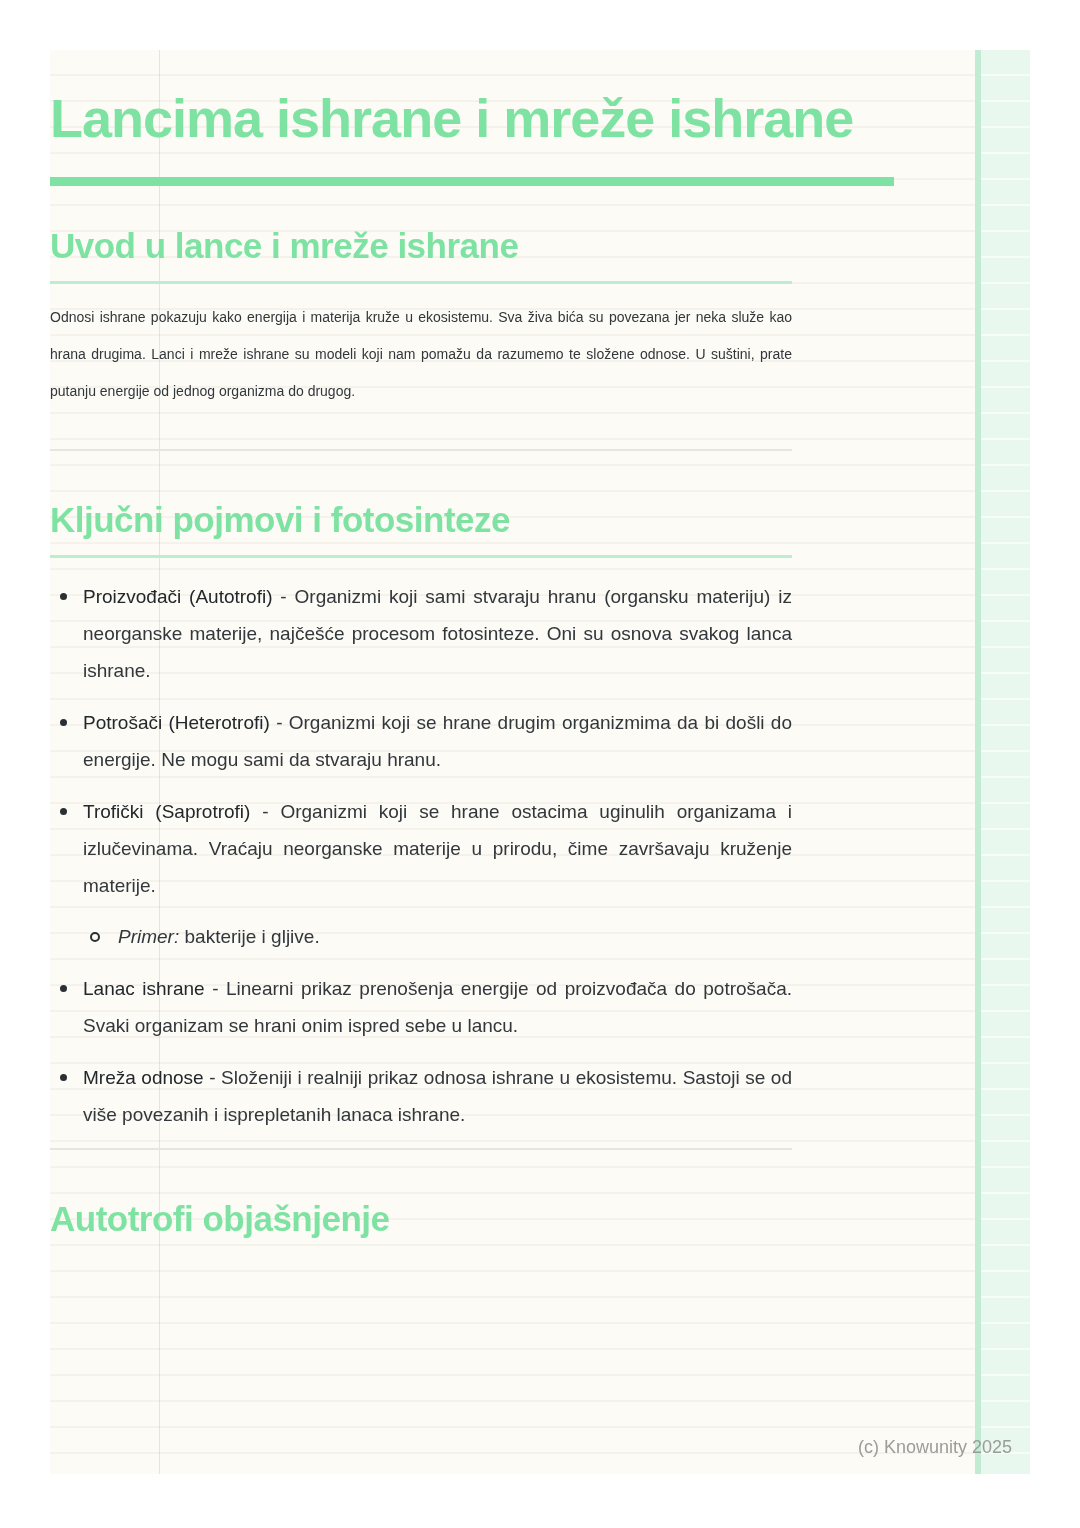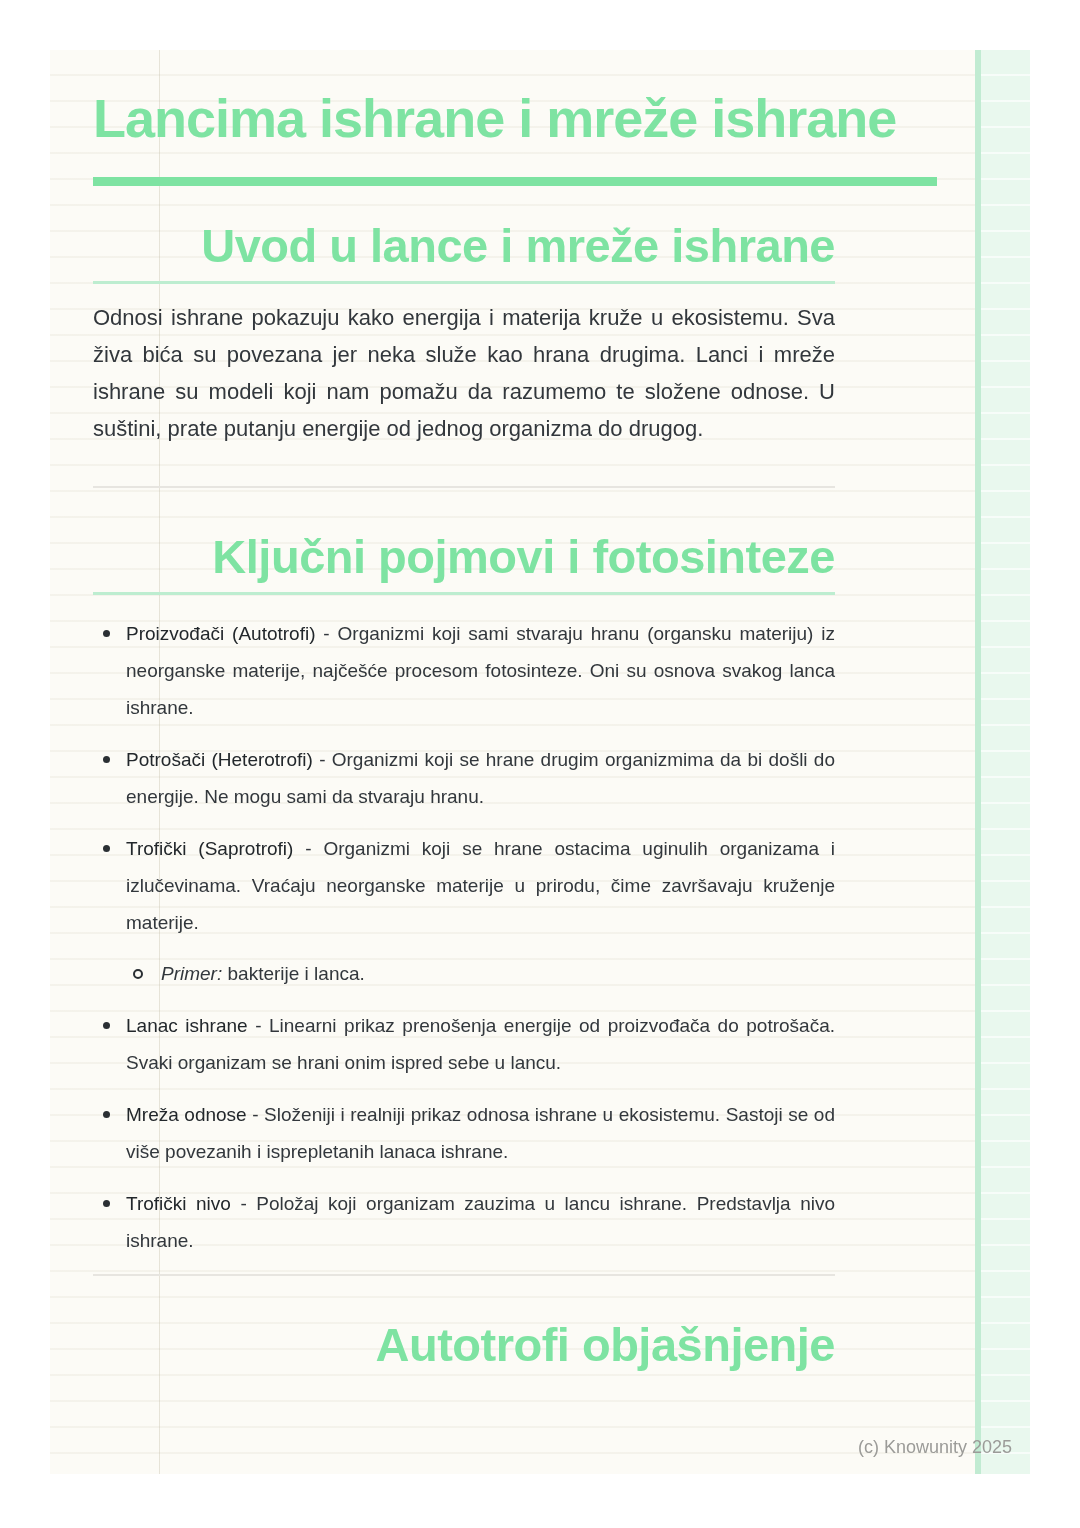--- a/index.html
+++ b/index.html
@@ -44,59 +44,57 @@
     box-sizing: border-box;
     background-color: #e9f8ee;
     background-image: repeating-linear-gradient(to bottom,
         transparent 0, transparent 24px,
         rgba(255,255,255,0.65) 24px, rgba(255,255,255,0.65) 26px);
     border-left: 6px solid #c1ebd2;
   }
   
   .content {
     position: relative;
-    margin-left: 43px;
     width: 742px;
   }
   .doc-title {
     margin: 40px 0 0 0;
     font-size: 54px;
     line-height: 56px;
     font-weight: 700;
     letter-spacing: -1px;
     color: #7ee3a2;
     white-space: nowrap;
   }
   .title-bar {
     width: 844px;
     height: 9px;
     margin-top: 31px;
     background: #7ee3a2;
   }
   .section-heading {
     margin: 0;
-    font-size: 47px;
+    font-size: 35px;
     line-height: 40px;
     font-weight: 700;
     letter-spacing: -0.5px;
     color: #7ee3a2;
-    text-align: right;
   }
   .h-intro    { margin-top: 40px; }
   .h-terms    { margin-top: 49px; }
   .h-details  { margin-top: 49px; }
   .heading-rule {
     height: 3px;
     margin-top: 15px;
     background: #bdedd0;
     border: none;
   }
   .body-text {
     margin: 15px 0 0 0;
-    font-size: 22px;
+    font-size: 14px;
     line-height: 37px;
     color: #32373c;
     text-align: justify;
   }
   .divider {
     border: none;
     border-top: 2px solid #e7e5e0;
     margin: 39px 0 0 0;
   }
   .divider-2 { margin-top: 15px; }
@@ -193,39 +191,35 @@
           <span class="bullet-dot"></span>
           <span class="term-label">Potrošači (Heterotrofi)</span><span> - Organizmi koji se hrane drugim organizmima da bi došli do energije. Ne mogu sami da stvaraju hranu.</span>
         </li>
 
         <li class="term-item">
           <span class="bullet-dot"></span>
           <span class="term-label">Trofički (Saprotrofi)</span><span> - Organizmi koji se hrane ostacima uginulih organizama i izlučevinama. Vraćaju neorganske materije u prirodu, čime završavaju kruženje materije.</span>
           <ul class="sub-list">
             <li class="sub-item">
               <span class="sub-bullet-circle"></span>
-              <span class="example-label">Primer:</span><span> bakterije i lanca.</span>
+              <span class="example-label">Primer:</span><span> bakterije i gljive.</span>
             </li>
           </ul>
         </li>
 
         <li class="term-item">
           <span class="bullet-dot"></span>
           <span class="term-label">Lanac ishrane</span><span> - Linearni prikaz prenošenja energije od proizvođača do potrošača. Svaki organizam se hrani onim ispred sebe u lancu.</span>
         </li>
 
         <li class="term-item">
           <span class="bullet-dot"></span>
           <span class="term-label">Mreža odnose</span><span> - Složeniji i realniji prikaz odnosa ishrane u ekosistemu. Sastoji se od više povezanih i isprepletanih lanaca ishrane.</span>
         </li>
 
-        <li class="term-item">
-          <span class="bullet-dot"></span>
-          <span class="term-label">Trofički nivo</span><span> - Položaj koji organizam zauzima u lancu ishrane. Predstavlja nivo ishrane.</span>
-        </li>
 
       </ul>
 
       <hr class="divider divider-2">
 
       <h2 class="section-heading h-details">Autotrofi objašnjenje</h2>
 
     </div>
 
     <div class="copyright">(c) Knowunity 2025</div>

